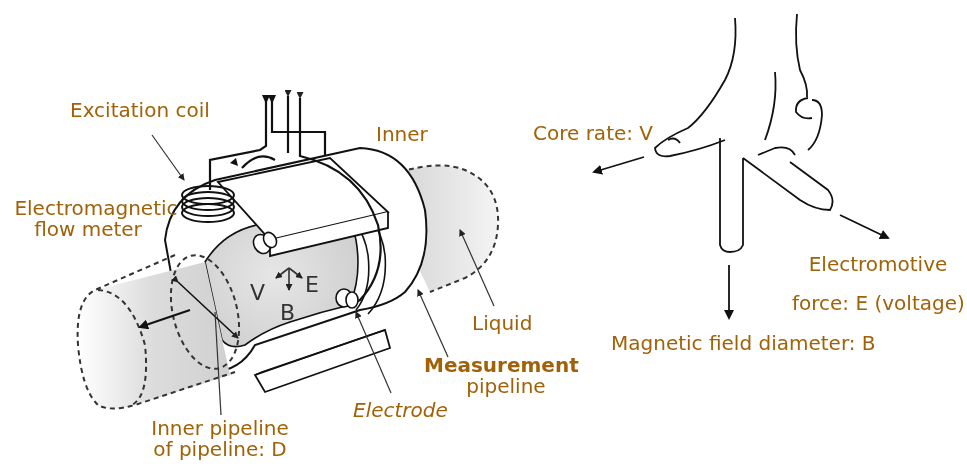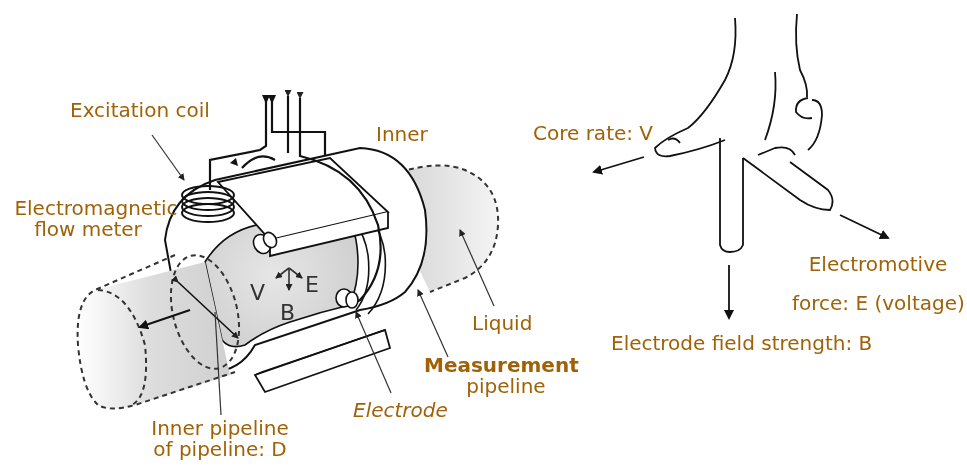--- a/index.html
+++ b/index.html
@@ -133,13 +133,13 @@
 <div class="lbl" style="left:472px;top:313px;text-align:center;">Liquid</div>
 <div class="lbl c" style="left:424px;top:355px;width:140px;font-weight:bold;">Measurement</div>
 <div class="lbl c" style="left:436px;top:376px;width:140px;">pipeline</div>
 <div class="lbl" style="left:353px;top:400px;font-style:italic;">Electrode</div>
 <div class="lbl c" style="left:135px;top:418px;width:170px;">Inner pipeline</div>
 <div class="lbl c" style="left:135px;top:439px;width:170px;text-align:center;">of pipeline: D</div>
 
 <div class="lbl" style="left:533px;top:123px;">Core rate: V</div>
 <div class="lbl c" style="left:792px;top:254px;width:172px;">Electromotive</div>
 <div class="lbl c" style="left:792px;top:265px;width:172px;margin-top:28px;">force: E (voltage)</div>
-<div class="lbl" style="left:611px;top:333px;">Electrode field strength: B</div>
+<div class="lbl" style="left:611px;top:333px;">Magnetic field diameter: B</div>
 
 </body></html>

